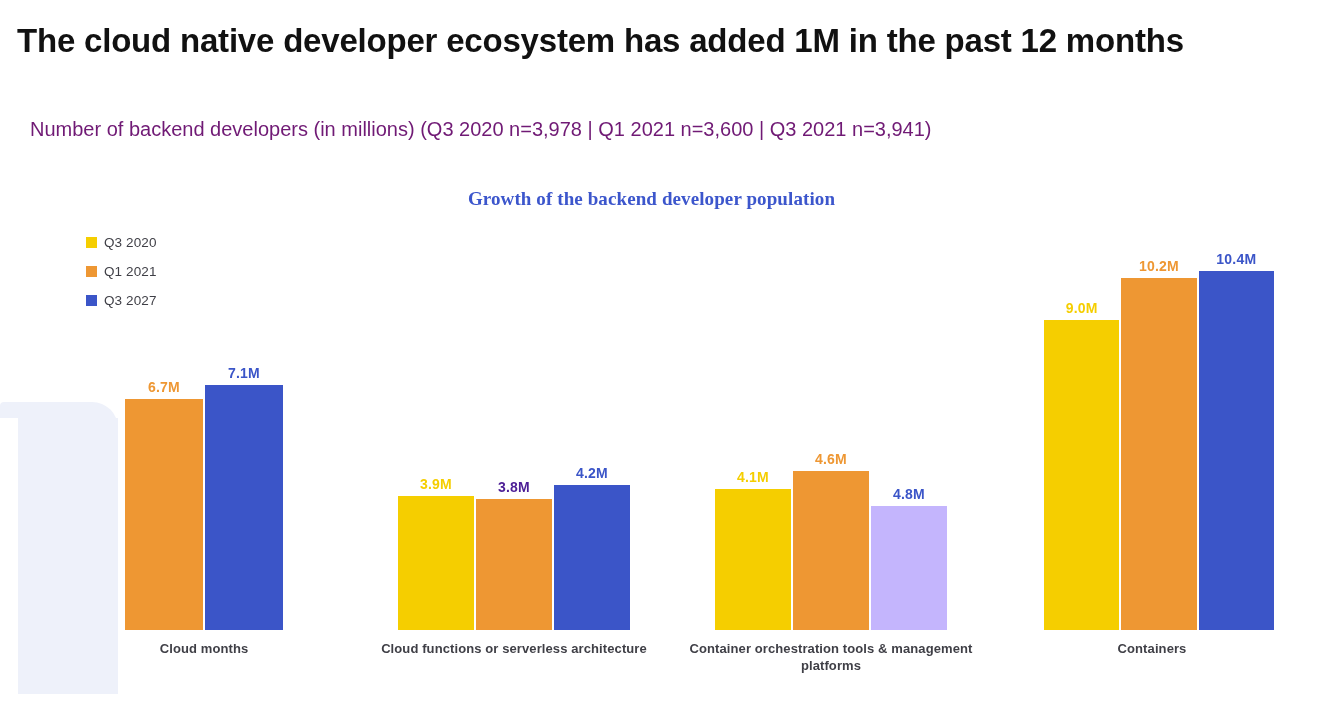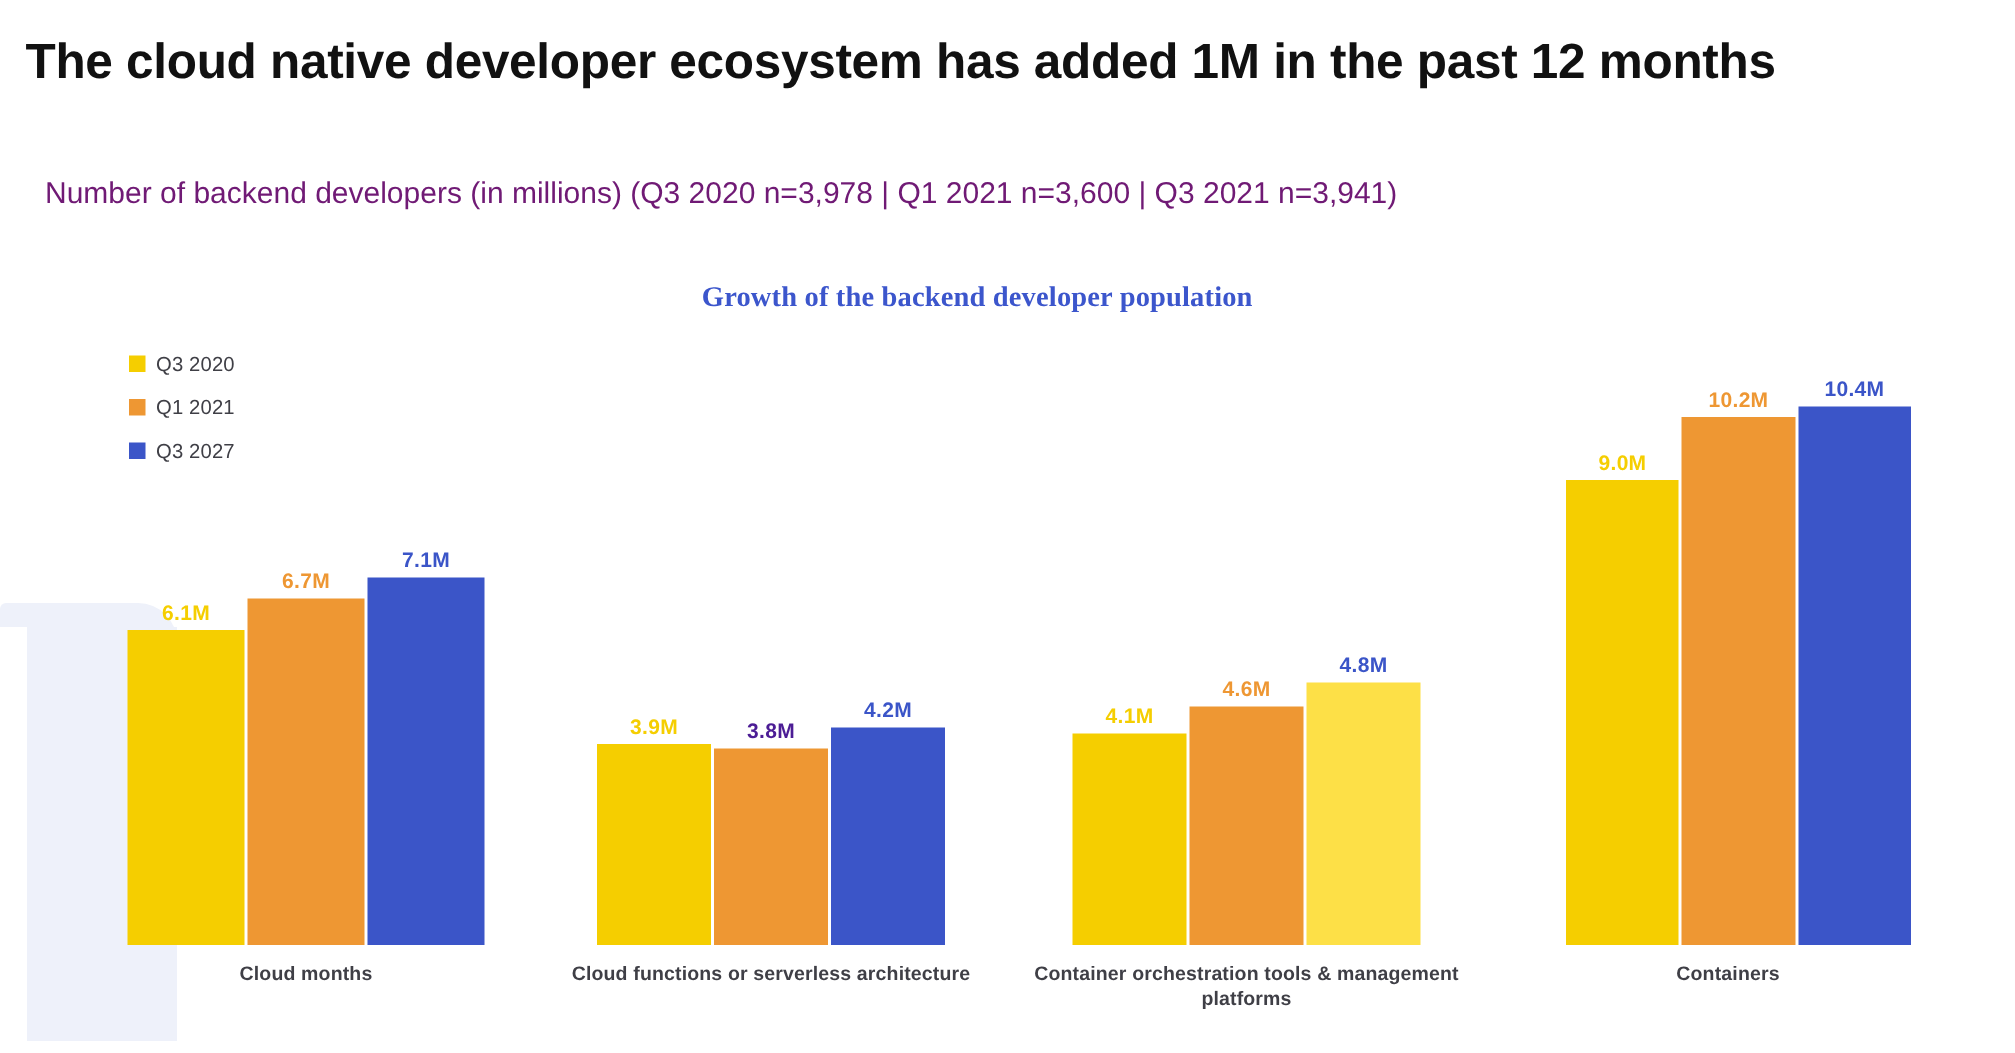--- a/index.html
+++ b/index.html
@@ -226,25 +226,20 @@
       </div>
       <div class="legend-row">
         <span class="legend-swatch" style="background:#3b55c8"></span>
         <span class="legend-label">Q3 2027</span>
       </div>
     </div>
 
     <div class="plot" id="plot">
         <div class="group" style="left: 85px; width: 238px;">
           <div class="bar-wrap" style="width: 78px; margin-right: 2px;">
-            <div class="bar" style="height: 210.345px; background: rgb(245, 206, 0);">
-              <div class="bar-label" style="color: rgb(245, 206, 0);">6.1M</div>
-            </div>
-          </div>
-          <div class="bar-wrap" style="width: 78px; margin-right: 2px;">
             <div class="bar" style="height: 231.034px; background: rgb(238, 151, 51);">
               <div class="bar-label" style="color: rgb(238, 151, 51);">6.7M</div>
             </div>
           </div>
           <div class="bar-wrap" style="width: 78px; margin-right: 0px;">
             <div class="bar" style="height: 244.828px; background: rgb(59, 85, 200);">
               <div class="bar-label" style="color: rgb(59, 85, 200);">7.1M</div>
             </div>
           </div>
           <div class="cat-label">Cloud months</div>
@@ -272,21 +267,21 @@
             <div class="bar" style="height: 141.379px; background: rgb(245, 206, 0);">
               <div class="bar-label" style="color: rgb(245, 206, 0);">4.1M</div>
             </div>
           </div>
           <div class="bar-wrap" style="width: 76px; margin-right: 2px;">
             <div class="bar" style="height: 158.621px; background: rgb(238, 151, 51);">
               <div class="bar-label" style="color: rgb(238, 151, 51);">4.6M</div>
             </div>
           </div>
           <div class="bar-wrap" style="width: 76px; margin-right: 0px;">
-            <div class="bar" style="height: 175px; background: #fde047;">
+            <div class="bar" style="height: 124px; background: #c4b5fd;">
               <div class="bar-label" style="color: rgb(59, 85, 200);">4.8M</div>
             </div>
           </div>
           <div class="cat-label">Container orchestration tools &amp; management platforms</div>
         </div>
         <div class="group" style="left: 1030px; width: 244px;">
           <div class="bar-wrap" style="width: 80px; margin-right: 2px; margin-left: 14px;">
             <div class="bar tex" style="height: 310.345px; background: rgb(245, 206, 0);">
               <div class="bar-label" style="color: rgb(245, 206, 0);">9.0M</div>
             </div>

